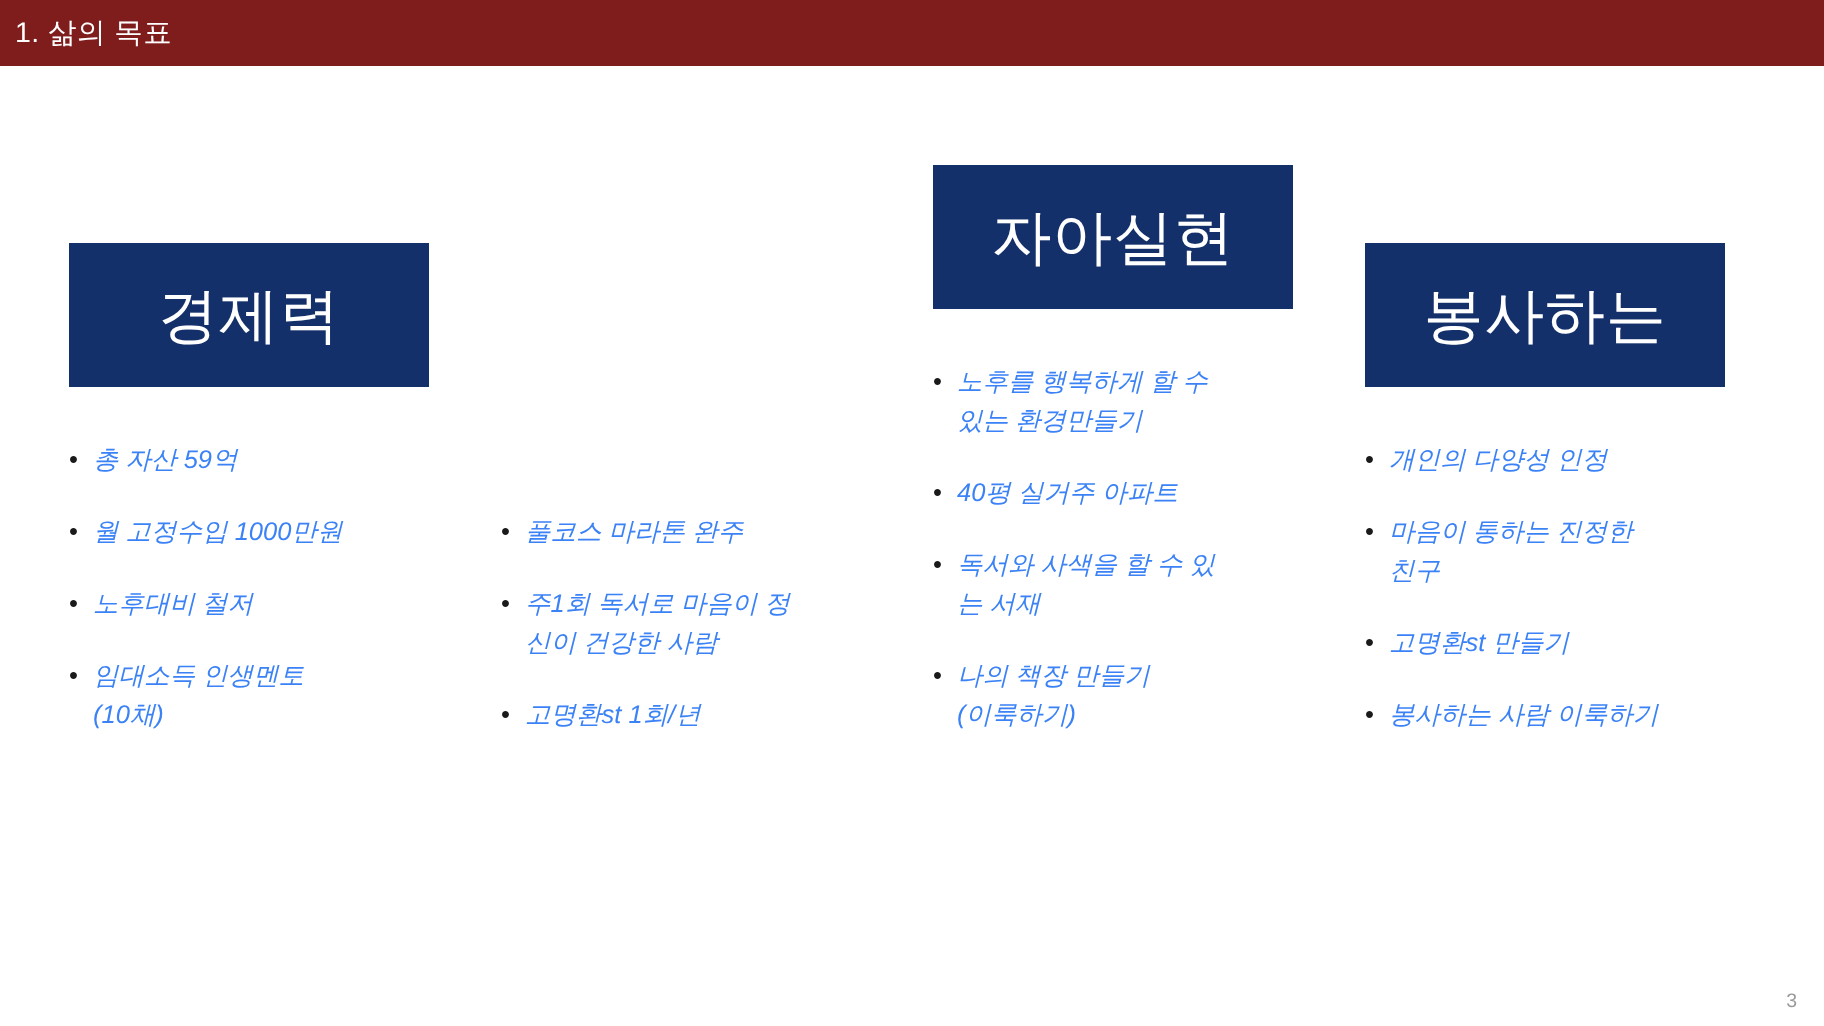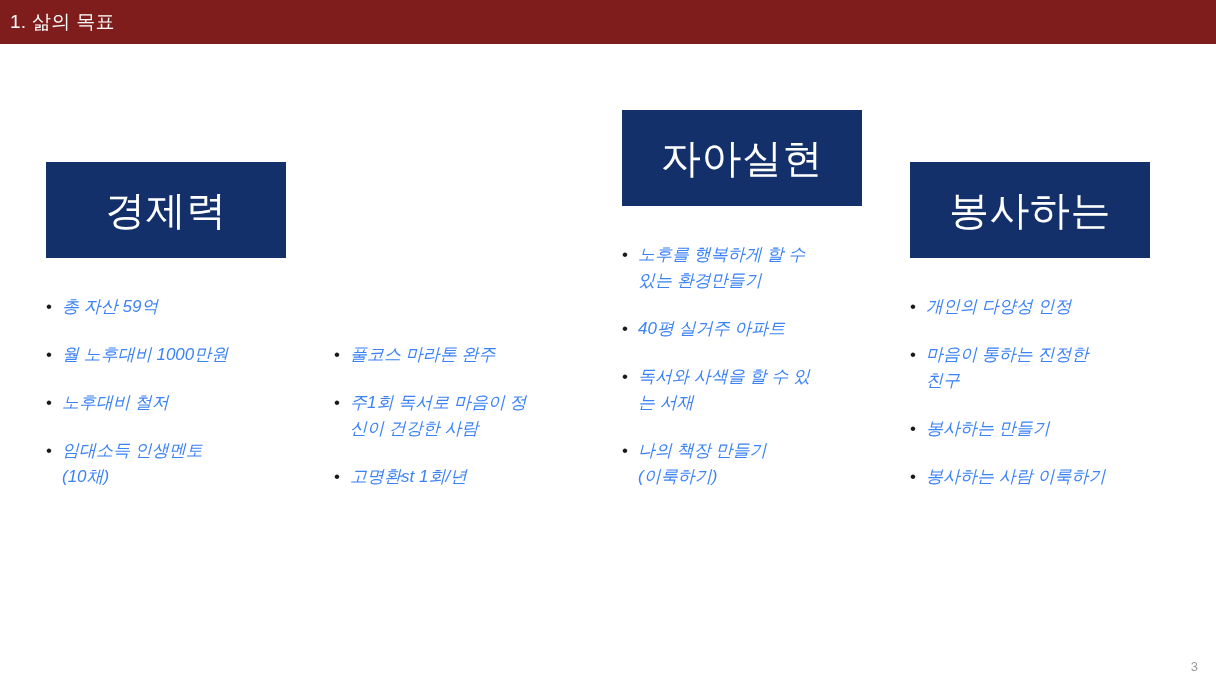--- a/index.html
+++ b/index.html
@@ -118,21 +118,21 @@
       <div class="cat-box">
         <span class="cat-label">경제력</span>
       </div>
       <div class="bullets">
         <div class="bullet">
           <span class="dot">•</span>
           <span class="btext">총 자산 59억</span>
         </div>
         <div class="bullet">
           <span class="dot">•</span>
-          <span class="btext">월 노후대비 1000만원</span>
+          <span class="btext">월 고정수입 1000만원</span>
         </div>
         <div class="bullet">
           <span class="dot">•</span>
           <span class="btext">노후대비 철저</span>
         </div>
         <div class="bullet">
           <span class="dot">•</span>
           <span class="btext">임대소득 인생멘토
 (10채)</span>
         </div>
@@ -193,21 +193,21 @@
           <span class="dot">•</span>
           <span class="btext">개인의 다양성 인정</span>
         </div>
         <div class="bullet">
           <span class="dot">•</span>
           <span class="btext">마음이 통하는 진정한
 친구</span>
         </div>
         <div class="bullet">
           <span class="dot">•</span>
-          <span class="btext">봉사하는 만들기</span>
+          <span class="btext">고명환st 만들기</span>
         </div>
         <div class="bullet">
           <span class="dot">•</span>
           <span class="btext">봉사하는 사람 이룩하기</span>
         </div>
       </div>
     </div>
 
   </div>
 

